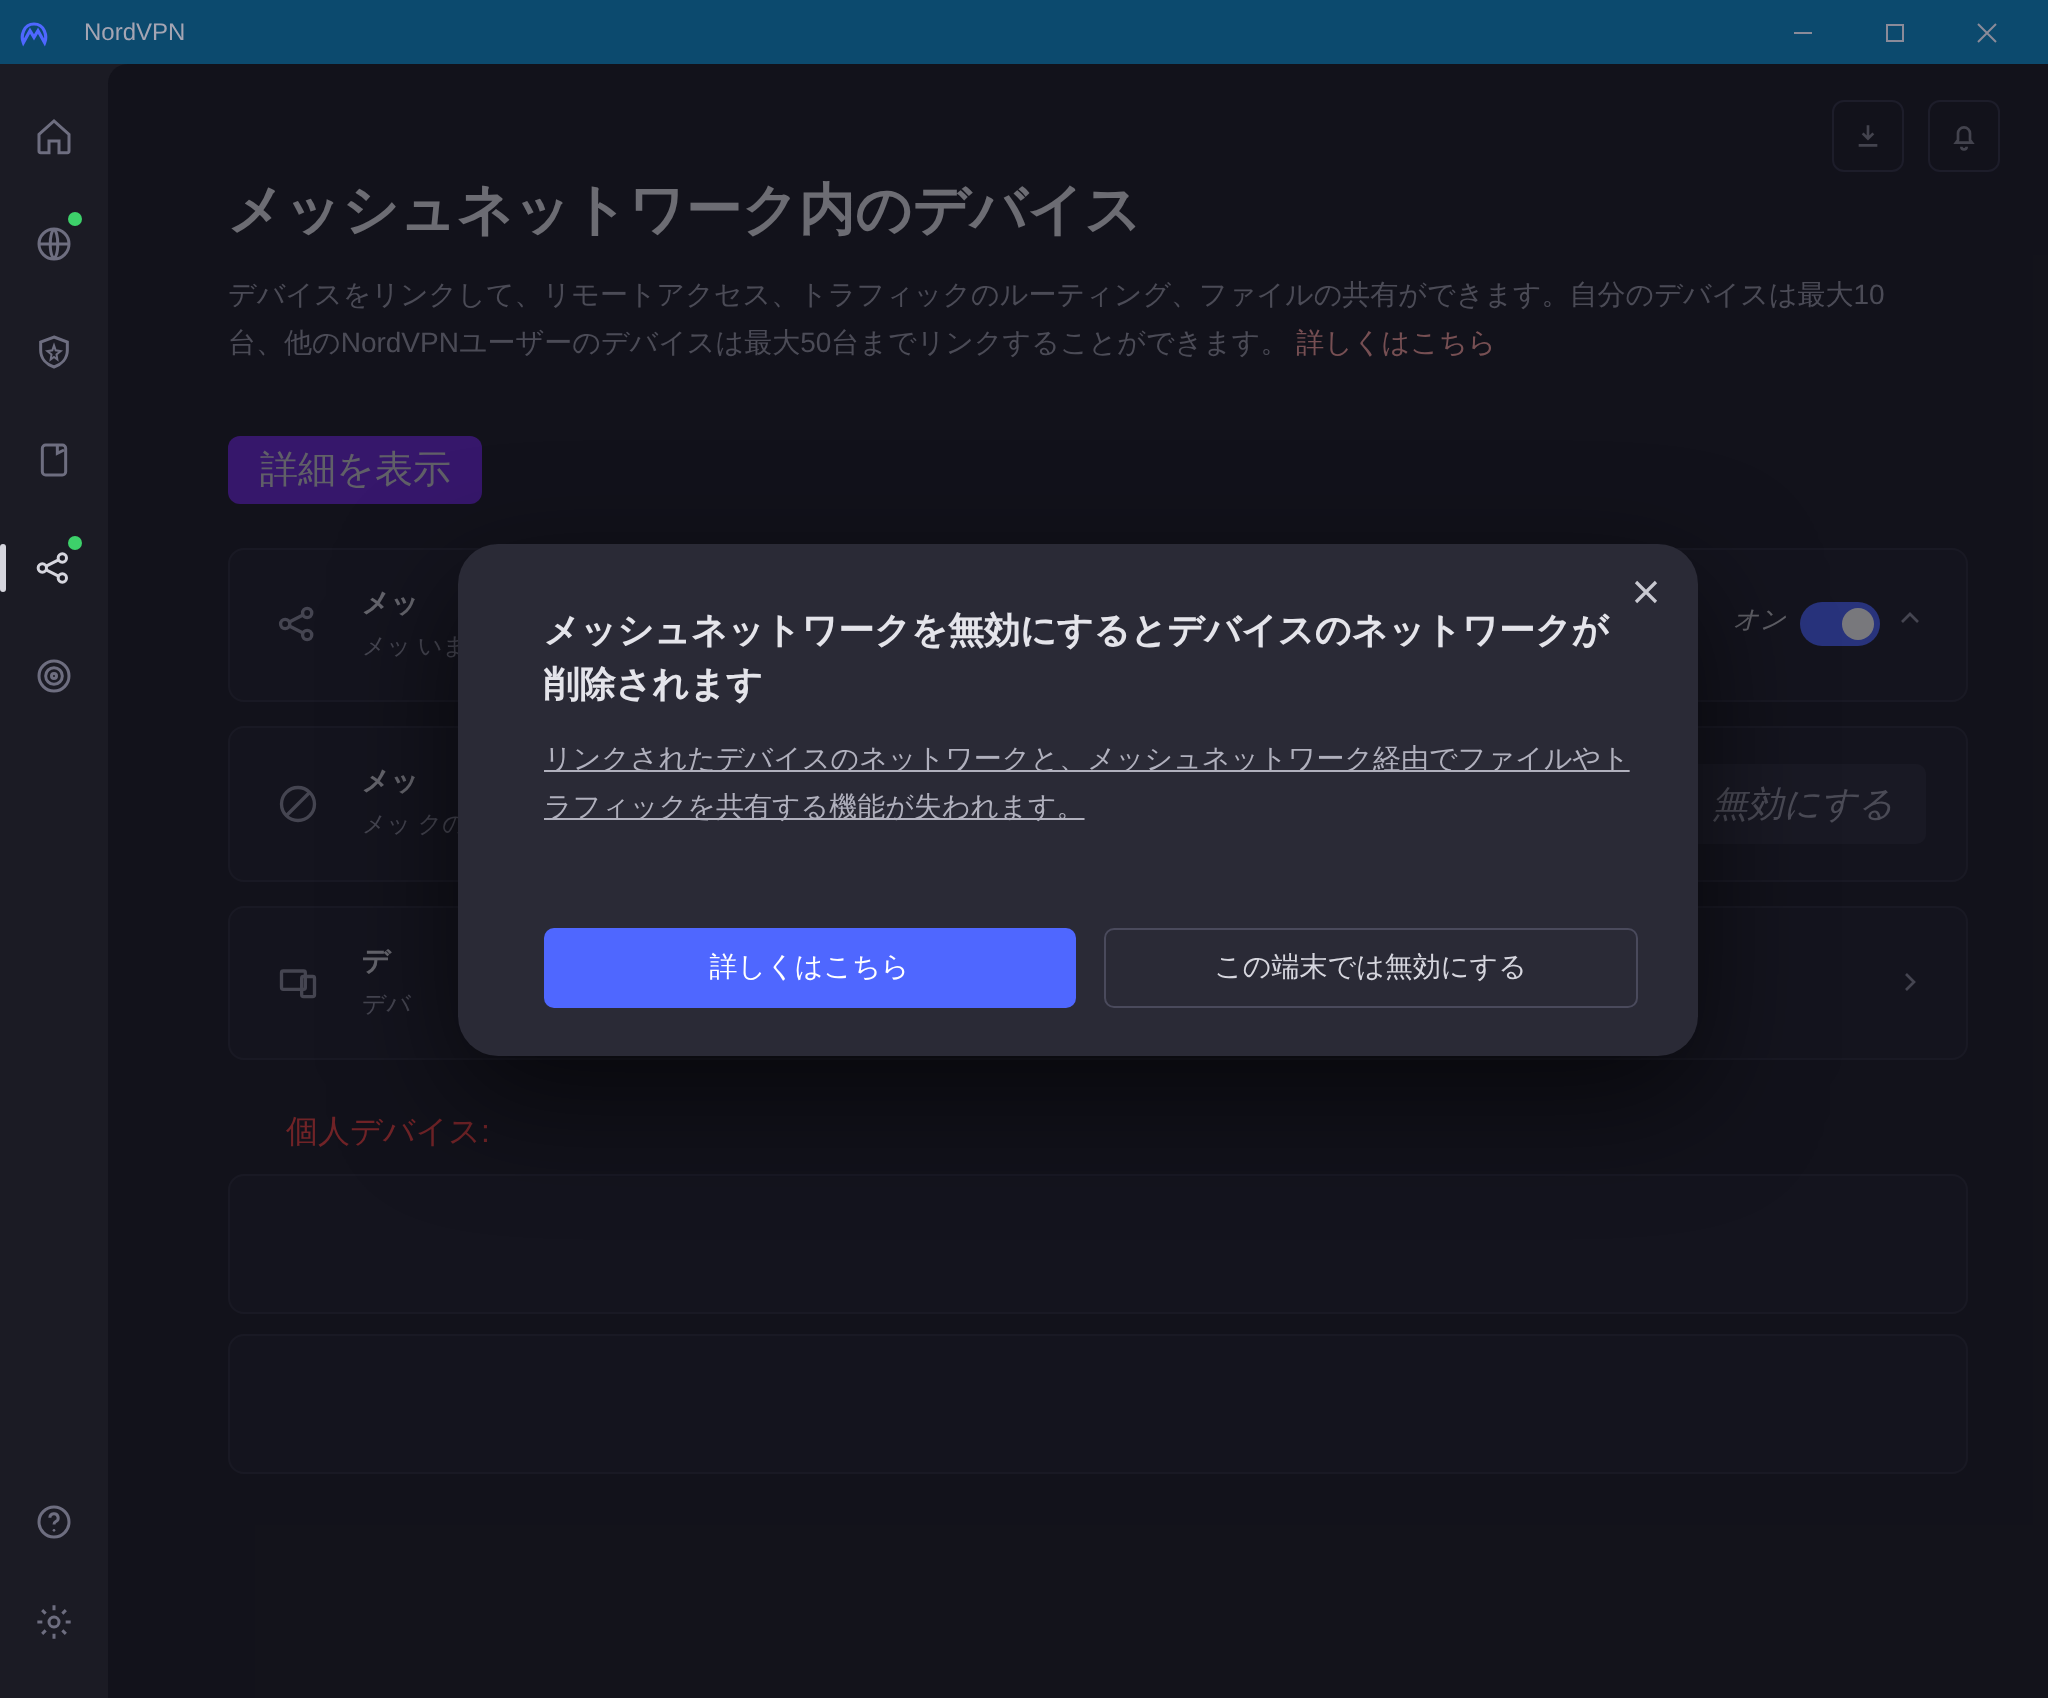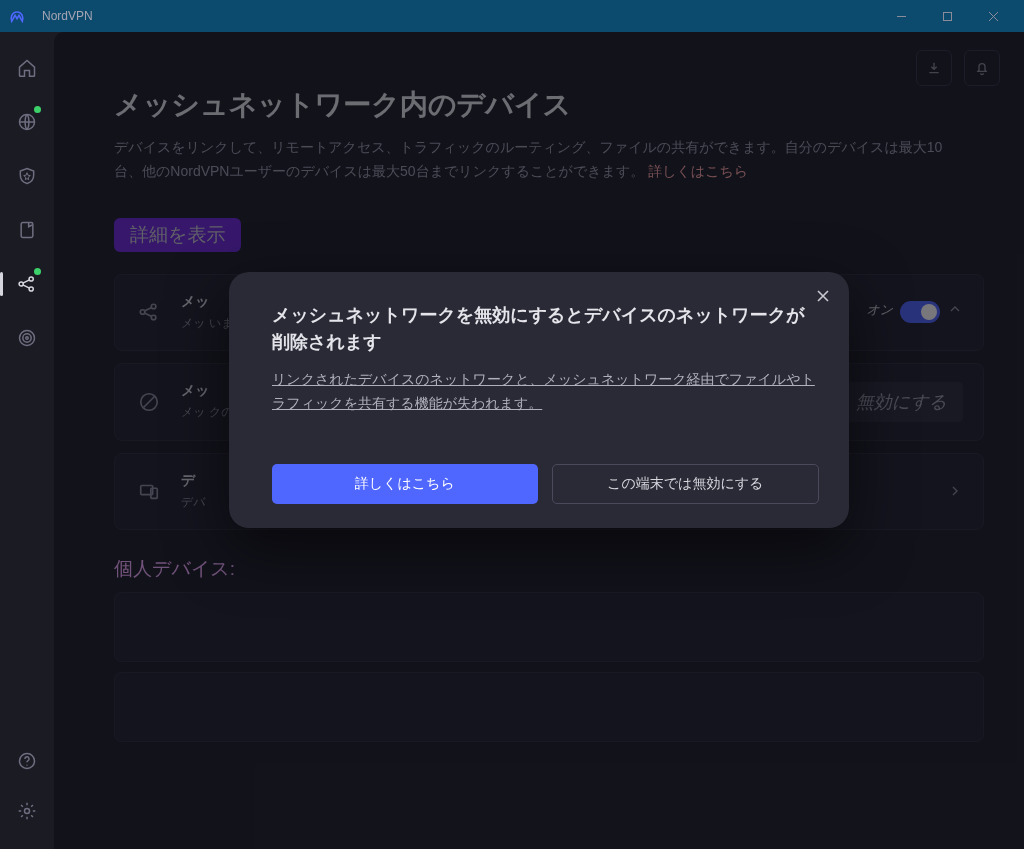--- a/index.html
+++ b/index.html
@@ -180,23 +180,24 @@
   .chev { color: #8f8fa1; }
   .btn-secondary {
     background: #2e2e3d;
     color: #9b9bac;
     font-size: 18px;
     padding: 8px 16px;
     border-radius: 5px;
   }
 
   .section-label {
-    font-size: 19px;
-    color: #f0abfc;
+    font-size: 16px;
+    color: #ef4444;
     margin-top: 26px;
+    margin-left: 29px;
   }
   .device-row {
     margin-top: 10px;
     height: 70px;
     background: #23232f;
     border: 1px solid #2e2e3d;
     border-radius: 8px;
   }
 
   

